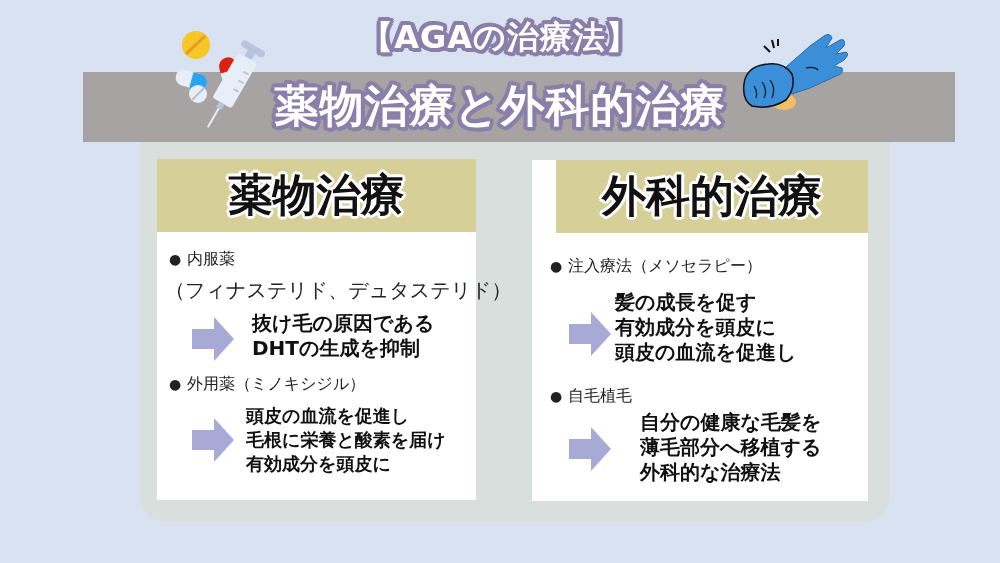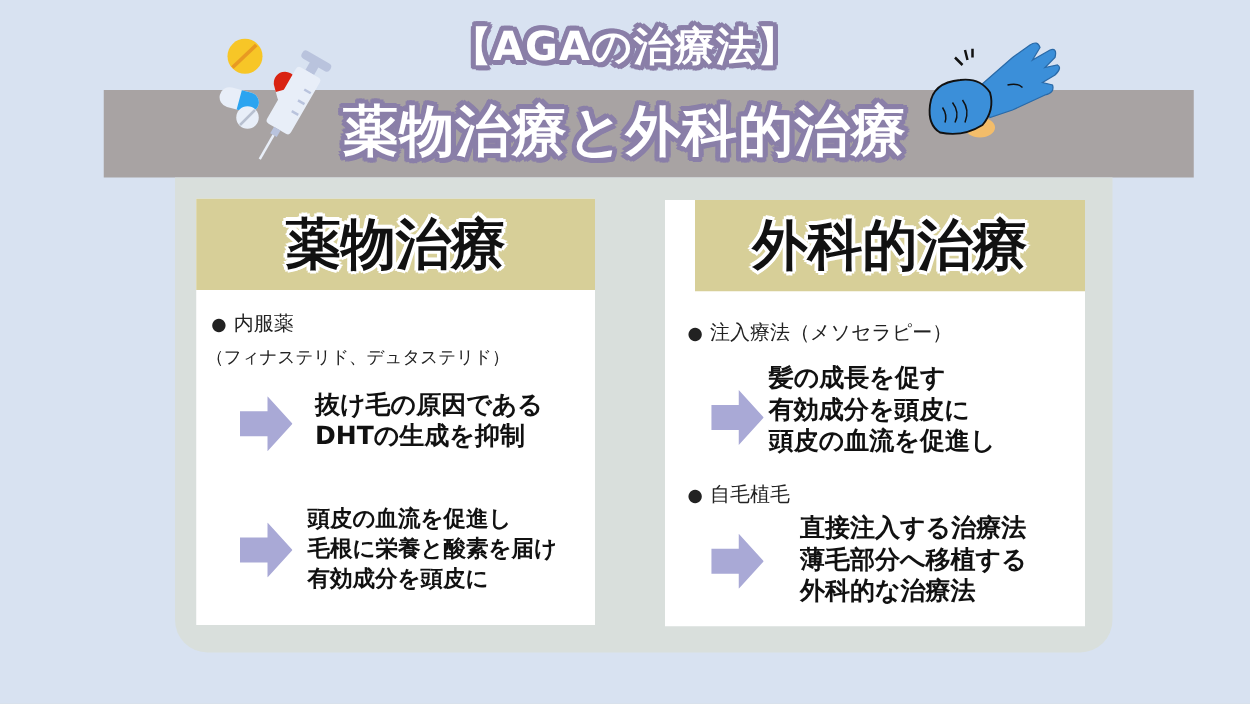--- a/index.html
+++ b/index.html
@@ -40,21 +40,21 @@
     display:flex; align-items:center; justify-content:center;
     font-size:44px; font-weight:bold; color:#111;
     text-shadow:
       -2px -2px 0 #fff, 2px -2px 0 #fff, -2px 2px 0 #fff, 2px 2px 0 #fff,
       0 -3px 0 #fff, 0 3px 0 #fff, -3px 0 0 #fff, 3px 0 0 #fff;
   }
   .bullet {
     position:absolute; font-size:16px; color:#222; white-space:nowrap;
   }
   .bullet .dot { display:inline-block; width:18px; font-size:14px; }
-  .sub { position:absolute; font-size:14px; color:#222; white-space:nowrap; }
+  .sub { position:absolute; font-size:20px; color:#222; white-space:nowrap; }
   .desc {
     position:absolute; font-size:20px; font-weight:bold; color:#111;
     line-height:25px; white-space:nowrap;
   }
   .arrow { position:absolute; width:42px; height:44px; }
   .illus { position:absolute; }
 </style>
 </head>
 <body>
 
@@ -110,20 +110,23 @@
   <div class="sub" style="left:8px;top:118px;">（フィナステリド、デュタステリド）</div>
 
   <svg class="arrow" style="left:35px;top:158px;" viewBox="0 0 42 44">
     <polygon points="0,12 22,12 22,0 42,22 22,44 22,32 0,32" fill="#a9a9d6"></polygon>
   </svg>
   <div class="desc" style="left:95px;top:152px;">
     <div>抜け毛の原因である</div>
     <div>DHTの生成を抑制</div>
   </div>
 
+  <div class="bullet" style="left:12px;top:215px;">
+    <span class="dot">●</span><span>外用薬（ミノキシジル）</span>
+  </div>
 
   <svg class="arrow" style="left:35px;top:259px;" viewBox="0 0 42 44">
     <polygon points="0,12 22,12 22,0 42,22 22,44 22,32 0,32" fill="#a9a9d6"></polygon>
   </svg>
   <div class="desc" style="left:89px;top:245px;font-size:18px;line-height:24px;">
     <div>頭皮の血流を促進し</div>
     <div>毛根に栄養と酸素を届け</div>
     <div>有効成分を頭皮に</div>
   </div>
 </div>
@@ -145,17 +148,17 @@
   </div>
 
   <div class="bullet" style="left:18px;top:226px;">
     <span class="dot">●</span><span>自毛植毛</span>
   </div>
 
   <svg class="arrow" style="left:37px;top:267px;" viewBox="0 0 42 44">
     <polygon points="0,12 22,12 22,0 42,22 22,44 22,32 0,32" fill="#a9a9d6"></polygon>
   </svg>
   <div class="desc" style="left:108px;top:250px;">
-    <div>直接注入する治療法</div>
+    <div>自分の健康な毛髪を</div>
     <div>薄毛部分へ移植する</div>
     <div>外科的な治療法</div>
   </div>
 </div>
 
 </body></html>

